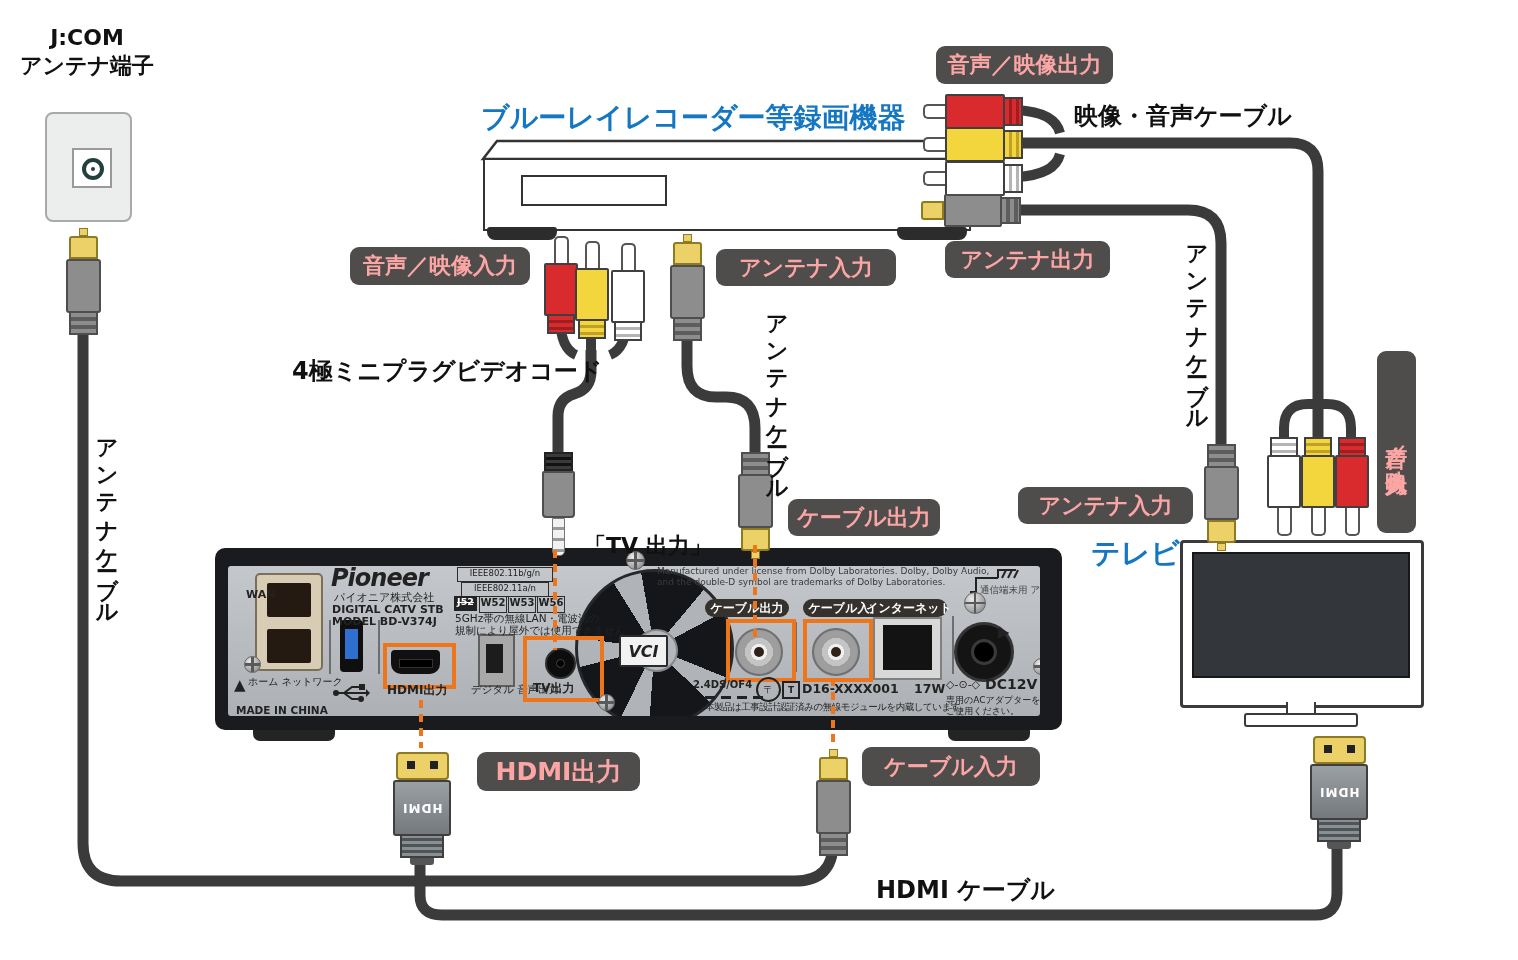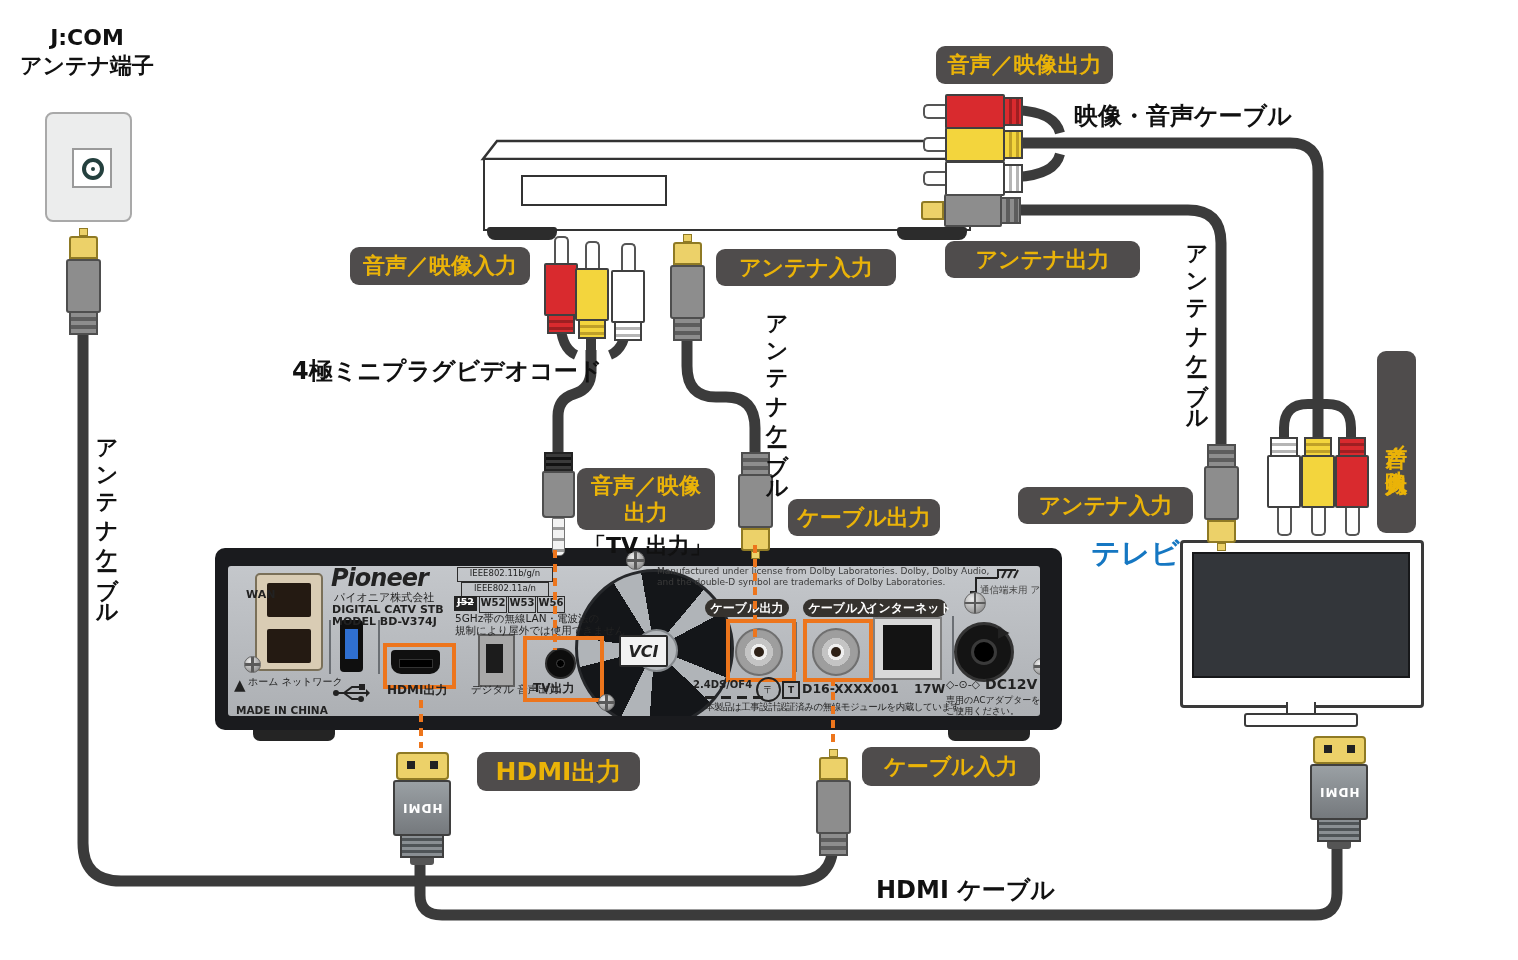--- a/index.html
+++ b/index.html
@@ -2,23 +2,23 @@
 <html><head>
 <meta charset="utf-8">
 <style>
   html,body{margin:0;padding:0;background:#fff;}
   #stage{position:relative;width:1518px;height:960px;background:#fff;overflow:hidden;
          font-family:"DejaVu Sans","Liberation Sans",sans-serif;color:#111;}
   svg.layer{position:absolute;left:0;top:0;pointer-events:none;}
   #cable-layer{z-index:1;}
   #dash-layer{z-index:5;}
   .dev{position:absolute;z-index:2;}
-  .badge{position:absolute;background:#4f4c4c;color:#eab308;font-weight:bold;font-size:22px;
+  .badge{position:absolute;background:#4f4c4c;color:#fca5a5;font-weight:bold;font-size:22px;
          display:flex;align-items:center;justify-content:center;border-radius:9px;z-index:6;
-         white-space:pre-line;text-align:center;line-height:1.25;}
+         white-space:pre-line;text-align:right;line-height:1.25;}
   .blue-title{position:absolute;color:#1577c2;font-weight:800;font-size:28px;z-index:6;white-space:nowrap;}
   .black-label{position:absolute;color:#111;font-weight:bold;font-size:24px;z-index:6;white-space:nowrap;}
   .vtext{writing-mode:vertical-rl;letter-spacing:2px;}
   .ml{white-space:pre-line;text-align:center;line-height:1.25;}
   .conn{position:absolute;z-index:3;display:flex;flex-direction:column;align-items:center;}
   .connrow{position:absolute;z-index:3;display:flex;flex-direction:row;align-items:center;}
   .red{--c:#d92a2e;--cd:#9e1f22;}
   .yellow{--c:#f3d53d;--cd:#bfa028;}
   .white{--c:#ffffff;--cd:#b5b5b5;}
   .nub{width:7px;height:6px;background:#ecd169;border:1px solid #8f7a24;}
@@ -103,36 +103,35 @@
       </div>
     </div>
   </div>
   <div class="conn" style="left:66px;top:228px;width:34px;">
     <div class="nub"></div>
     <div class="coaxtip"></div>
     <div class="coaxbody"></div>
     <div class="coaxribs"></div>
   </div>
 
+  <div class="blue-title" style="left:481px;top:99px;">ブルーレイレコーダー等録画機器</div>
   <div class="dev" style="left:483px;top:158px;width:484px;height:69px;background:#fff;border:2.5px solid #333;">
     <div style="position:absolute;left:36px;top:15px;width:142px;height:27px;border:2.5px solid #333;"></div>
   </div>
   <div class="dev" style="left:487px;top:227px;width:70px;height:13px;background:#2c2c2c;border-radius:3px 3px 8px 8px;"></div>
   <div class="dev" style="left:897px;top:227px;width:70px;height:13px;background:#2c2c2c;border-radius:3px 3px 8px 8px;"></div>
 
   <div class="badge" style="left:350px;top:247px;width:180px;height:38px;">音声／映像入力</div>
   <div class="badge" style="left:716px;top:249px;width:180px;height:37px;">アンテナ入力</div>
   <div class="black-label" style="left:292px;top:355px;">4極ミニプラグビデオコード</div>
-  <div class="badge" style="left:577px;top:468px;width:138px;height:62px;font-size:22px;">音声／映像
-出力</div>
   <div class="black-label" style="left:584px;top:531px;font-size:22px;">「TV 出力」</div>
   <div class="badge" style="left:788px;top:499px;width:152px;height:37px;">ケーブル出力</div>
   <div class="badge" style="left:936px;top:46px;width:177px;height:38px;">音声／映像出力</div>
   <div class="black-label" style="left:1074px;top:100px;">映像・音声ケーブル</div>
-  <div class="badge" style="left:945px;top:241px;width:195px;height:37px;">アンテナ出力</div>
+  <div class="badge" style="left:945px;top:241px;width:165px;height:37px;">アンテナ出力</div>
   <div class="badge" style="left:1018px;top:487px;width:175px;height:37px;">アンテナ入力</div>
   <div class="badge vtext" style="left:1377px;top:351px;width:39px;height:182px;font-size:22px;letter-spacing:1px;">音声／映像入力</div>
 
   <div class="black-label vtext" style="left:92px;top:424px;height:170px;font-size:22px;">アンテナケーブル</div>
   <div class="black-label vtext" style="left:762px;top:300px;height:185px;font-size:22px;">アンテナケーブル</div>
   <div class="black-label vtext" style="left:1182px;top:230px;height:190px;font-size:22px;">アンテナケーブル</div>
 
   <div class="conn red" style="left:544px;top:236px;">
     <div class="rcaprong"></div>
       <div class="rcabody"></div>

